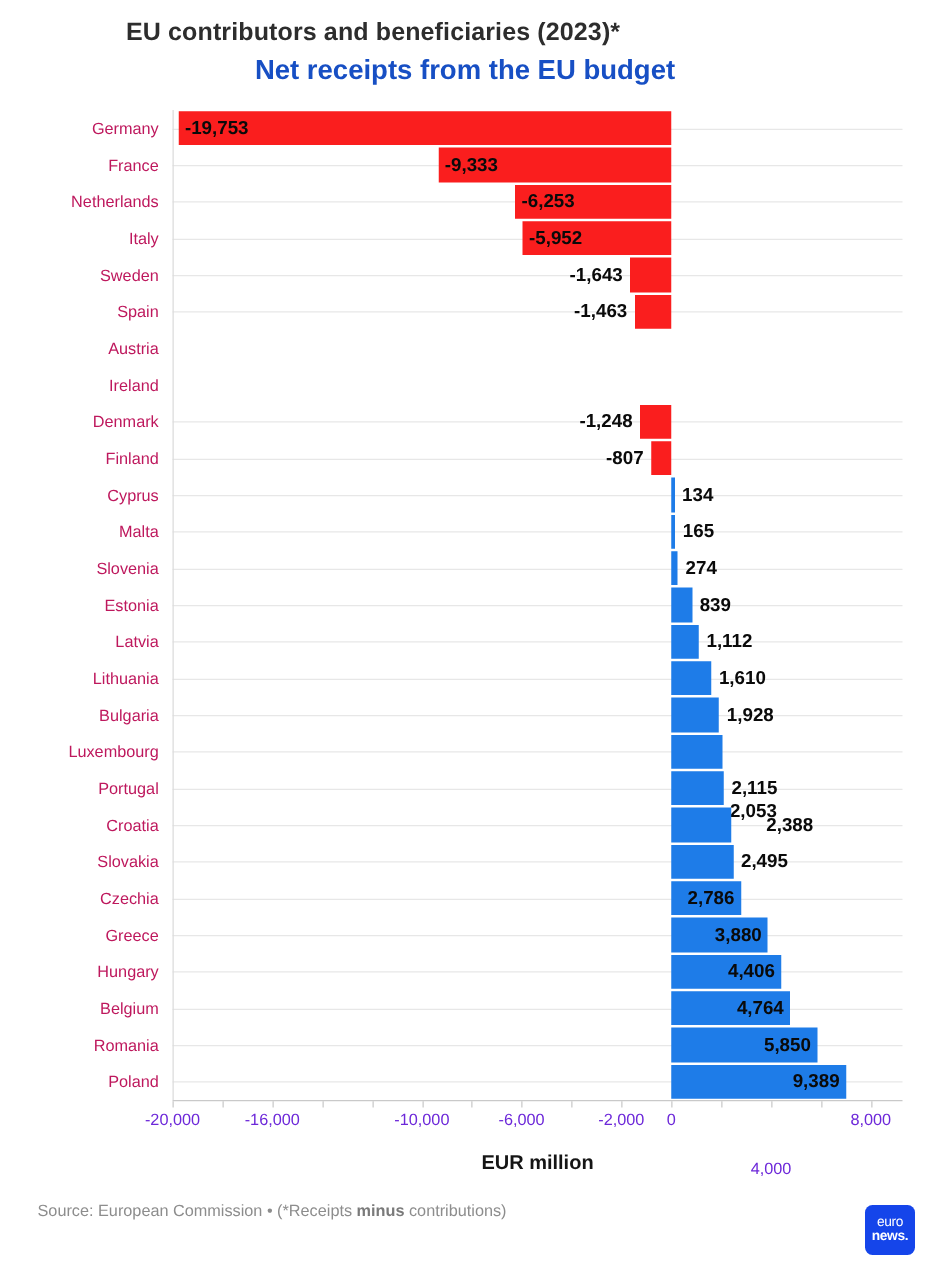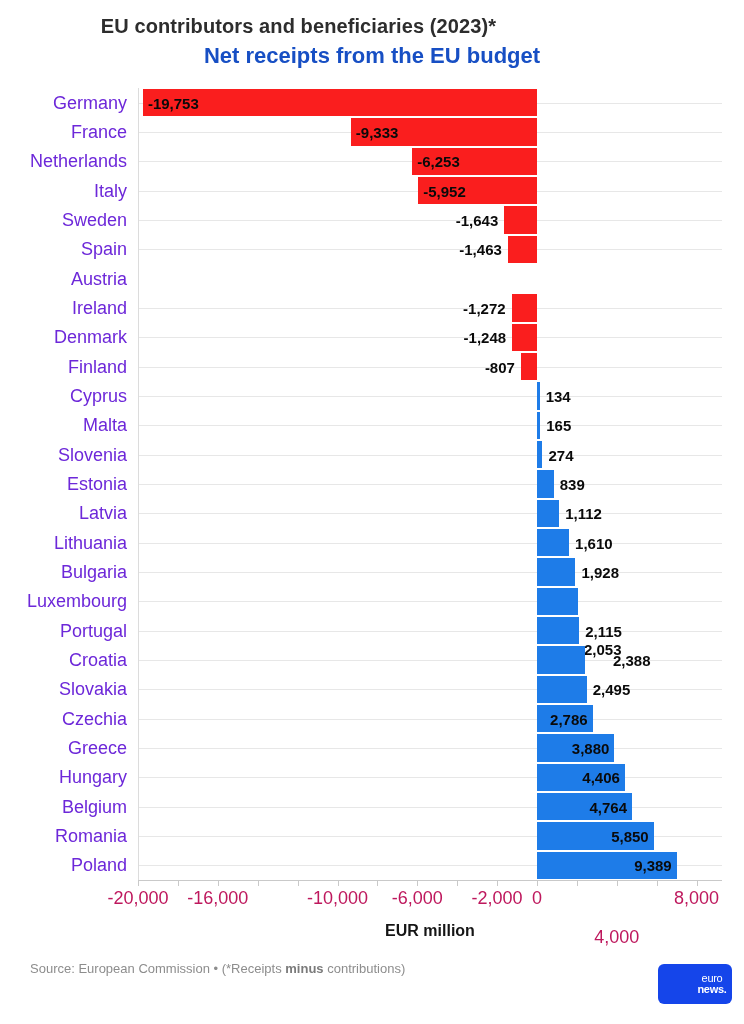--- a/index.html
+++ b/index.html
@@ -13,51 +13,51 @@
   }
   .subtitle {
     position:absolute; top:43px; left:0; width:744px; text-align:center;
     font-size:22px; font-weight:700; color:#174fc4;
   }
   .chart { position:absolute; left:0; top:88px; width:744px; height:792px; }
   .rows { position:absolute; left:0; top:0; width:744px; height:792px; }
   .row { position:relative; height:29.33px; }
   .country {
     position:absolute; left:0; width:127px; top:50%; transform:translateY(-50%);
-    text-align:right; font-size:18px; color:#6d28d9; white-space:nowrap;
+    text-align:right; font-size:13px; color:#be185d; white-space:nowrap;
   }
   .plot { position:absolute; left:138px; top:0; width:584px; height:100%; }
   .gridline { position:absolute; left:0; right:0; top:50%; height:1px; background:#e7e7e7; }
   .bar { position:absolute; top:1px; bottom:1px; }
   .bar.neg { background:#fa1e1e; }
   .bar.pos { background:#1e7ce8; }
   .value {
     position:absolute; top:50%; transform:translateY(-50%);
     font-size:15px; font-weight:700; color:#0a0a0a; white-space:nowrap;
   }
   .y-axis-line { position:absolute; left:138px; top:0; width:1px; height:792px; background:#dcdcdc; }
   .x-axis-line { position:absolute; left:138px; top:792px; width:584px; height:1px; background:#c9c9c9; }
   .tick { position:absolute; top:793px; width:1px; height:5px; background:#c9c9c9; }
   .tick-label {
     position:absolute; top:800px; transform:translateX(-50%);
-    font-size:18px; color:#be185d; white-space:nowrap;
+    font-size:13px; color:#6d28d9; white-space:nowrap;
   }
   .axis-title {
     position:absolute; left:138px; top:834px; width:584px; text-align:center;
     font-size:16px; font-weight:700; color:#151515;
   }
   .source {
     position:absolute; left:30px; top:961px; font-size:13px; color:#8d8d8d;
   }
   .source b { font-weight:700; color:#7a7a7a; }
   .logo {
     position:absolute; right:12px; top:964px; width:40px; height:40px;
     background:#1545ea; border-radius:6px; color:#ffffff;
     display:flex; flex-direction:column; align-items:center; justify-content:center;
-    font-size:11px; line-height:11px; letter-spacing:-0.3px;padding-left:34px;
+    font-size:11px; line-height:11px; letter-spacing:-0.3px;
   }
   .logo .l1 { font-weight:400; }
   .logo .l2 { font-weight:700; }
 </style>
 </head>
 <body>
 
 <div class="page">
   <div class="title">EU contributors and beneficiaries (2023)*</div>
   <div class="subtitle">Net receipts from the EU budget</div>
@@ -110,25 +110,20 @@
             <div class="gridline"></div>
             <div class="bar neg" style="left: 369.813px; width: 29.1868px;"></div>
             <div class="value" style="right: 220.187px;">-1,463</div>
           </div>
         </div>
         <div class="row">
           <div class="country">Austria</div>
         </div>
         <div class="row">
           <div class="country">Ireland</div>
-          <div class="plot">
-            <div class="gridline"></div>
-            <div class="bar neg" style="left: 373.624px; width: 25.3764px;"></div>
-            <div class="value" style="right: 216.376px;">-1,272</div>
-          </div>
         </div>
         <div class="row">
           <div class="country">Denmark</div>
           <div class="plot">
             <div class="gridline"></div>
             <div class="bar neg" style="left: 374.102px; width: 24.8976px;"></div>
             <div class="value" style="right: 215.898px;">-1,248</div>
           </div>
         </div>
         <div class="row">

